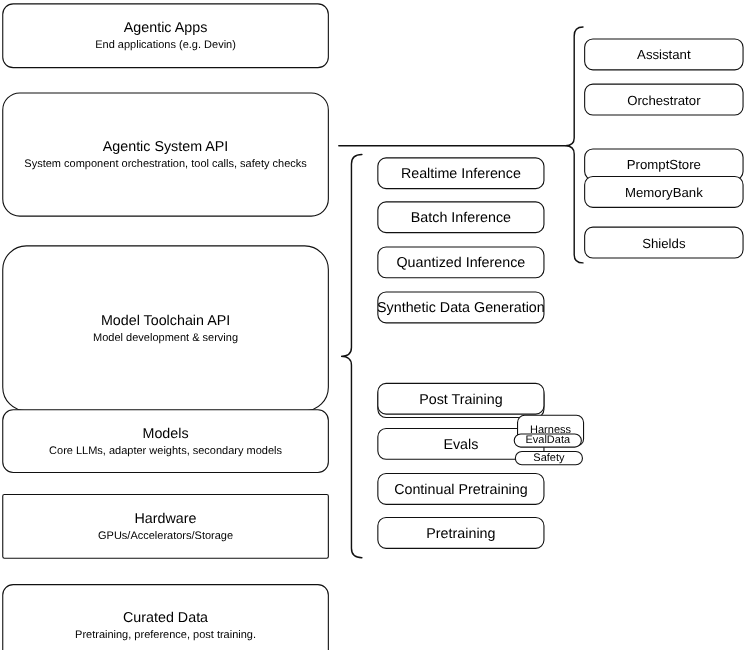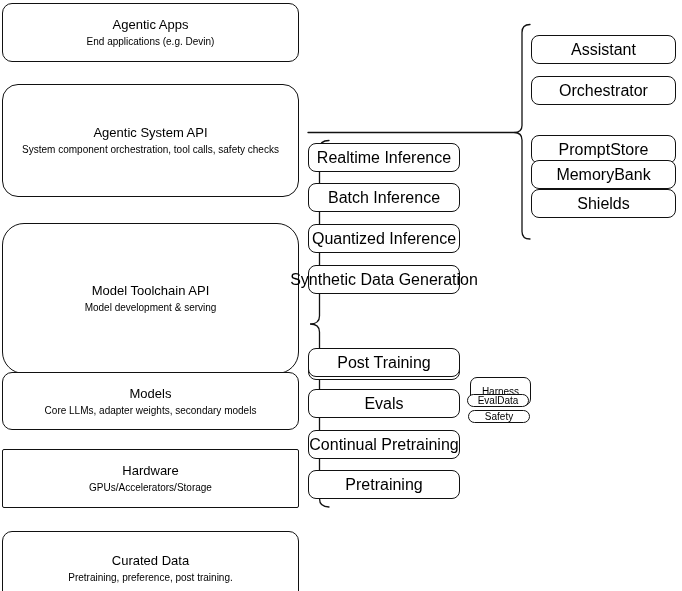--- a/index.html
+++ b/index.html
@@ -24,28 +24,28 @@
     z-index: 2;
   }
   .stackbox {
     left: 2px; width: 297px;
     flex-direction: column;
   }
   .stackbox .title { font-size: 13px; line-height: 15px; white-space: nowrap; }
   .stackbox .subtitle { font-size: 10px; line-height: 12px; margin-top: 4px; white-space: nowrap; }
 
   .midbox {
-    left: 308px; width: 152px; height: 29px;
+    left: 343px; width: 152px; height: 29px;
     border-radius: 8px;
-    font-size: 16px; white-space: nowrap;
+    font-size: 13px; white-space: nowrap;
   }
   .rightbox {
     left: 531px; width: 145px; height: 29px;
     border-radius: 8px;
-    font-size: 16px; white-space: nowrap;
+    font-size: 12px; white-space: nowrap;
   }
   .pill {
     position: absolute;
     box-sizing: border-box;
     background: #ffffff;
     border: 1.2px solid #111111;
     border-radius: 7px;
     font-size: 10px;
     display: flex; align-items: center; justify-content: center;
     white-space: nowrap;
@@ -104,15 +104,15 @@
   <div class="box midbox" style="top:470px;">Pretraining</div>
 
   <div class="pill" style="left:470px; top:377px; width:61px; height:29px;">Harness</div>
   <div class="pill" style="left:467px; top:394px; width:62px; height:13px;">EvalData</div>
   <div class="pill" style="left:468px; top:410px; width:62px; height:13px;">Safety</div>
 
   <div class="box rightbox" style="top:35px;">Assistant</div>
   <div class="box rightbox" style="top:76px;">Orchestrator</div>
   <div class="box rightbox" style="top:118px;margin-top:17px;">PromptStore</div>
   <div class="box rightbox" style="top:160px;">MemoryBank</div>
-  <div class="box rightbox" style="top:189px;">Shields</div>
+  <div class="box rightbox" style="top:206px;">Shields</div>
 
 </div>
 
 </body></html>

